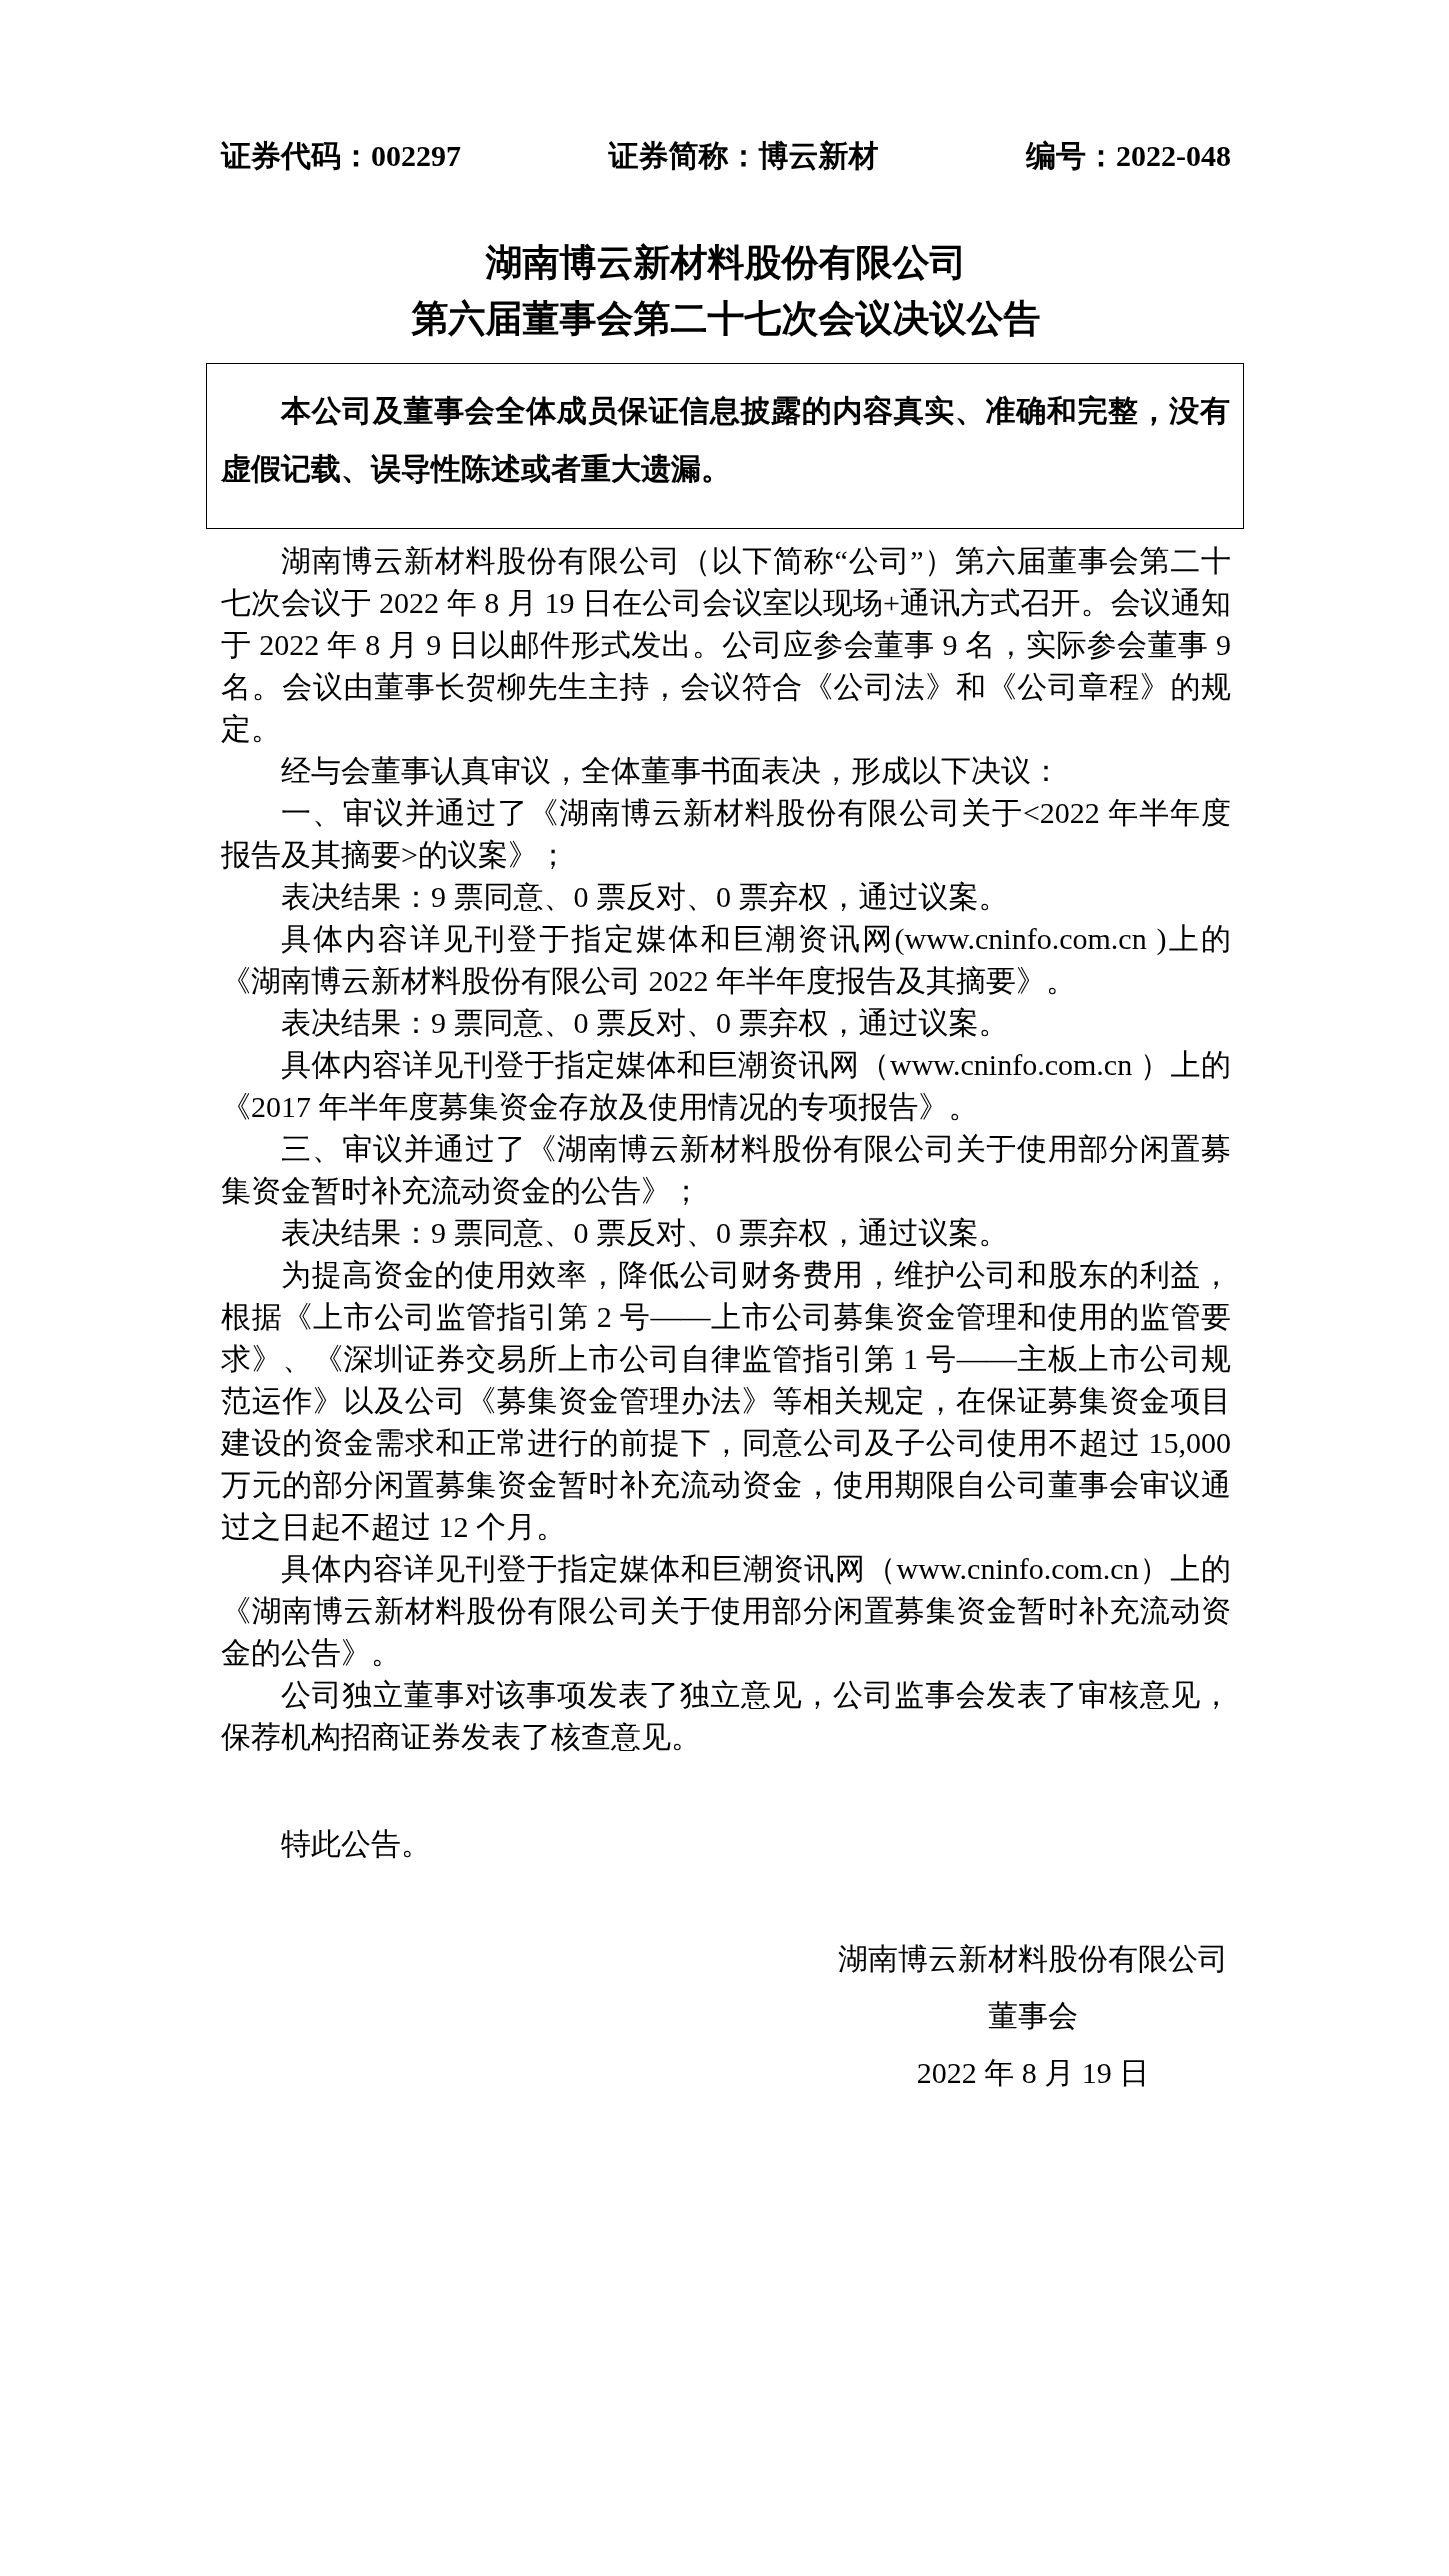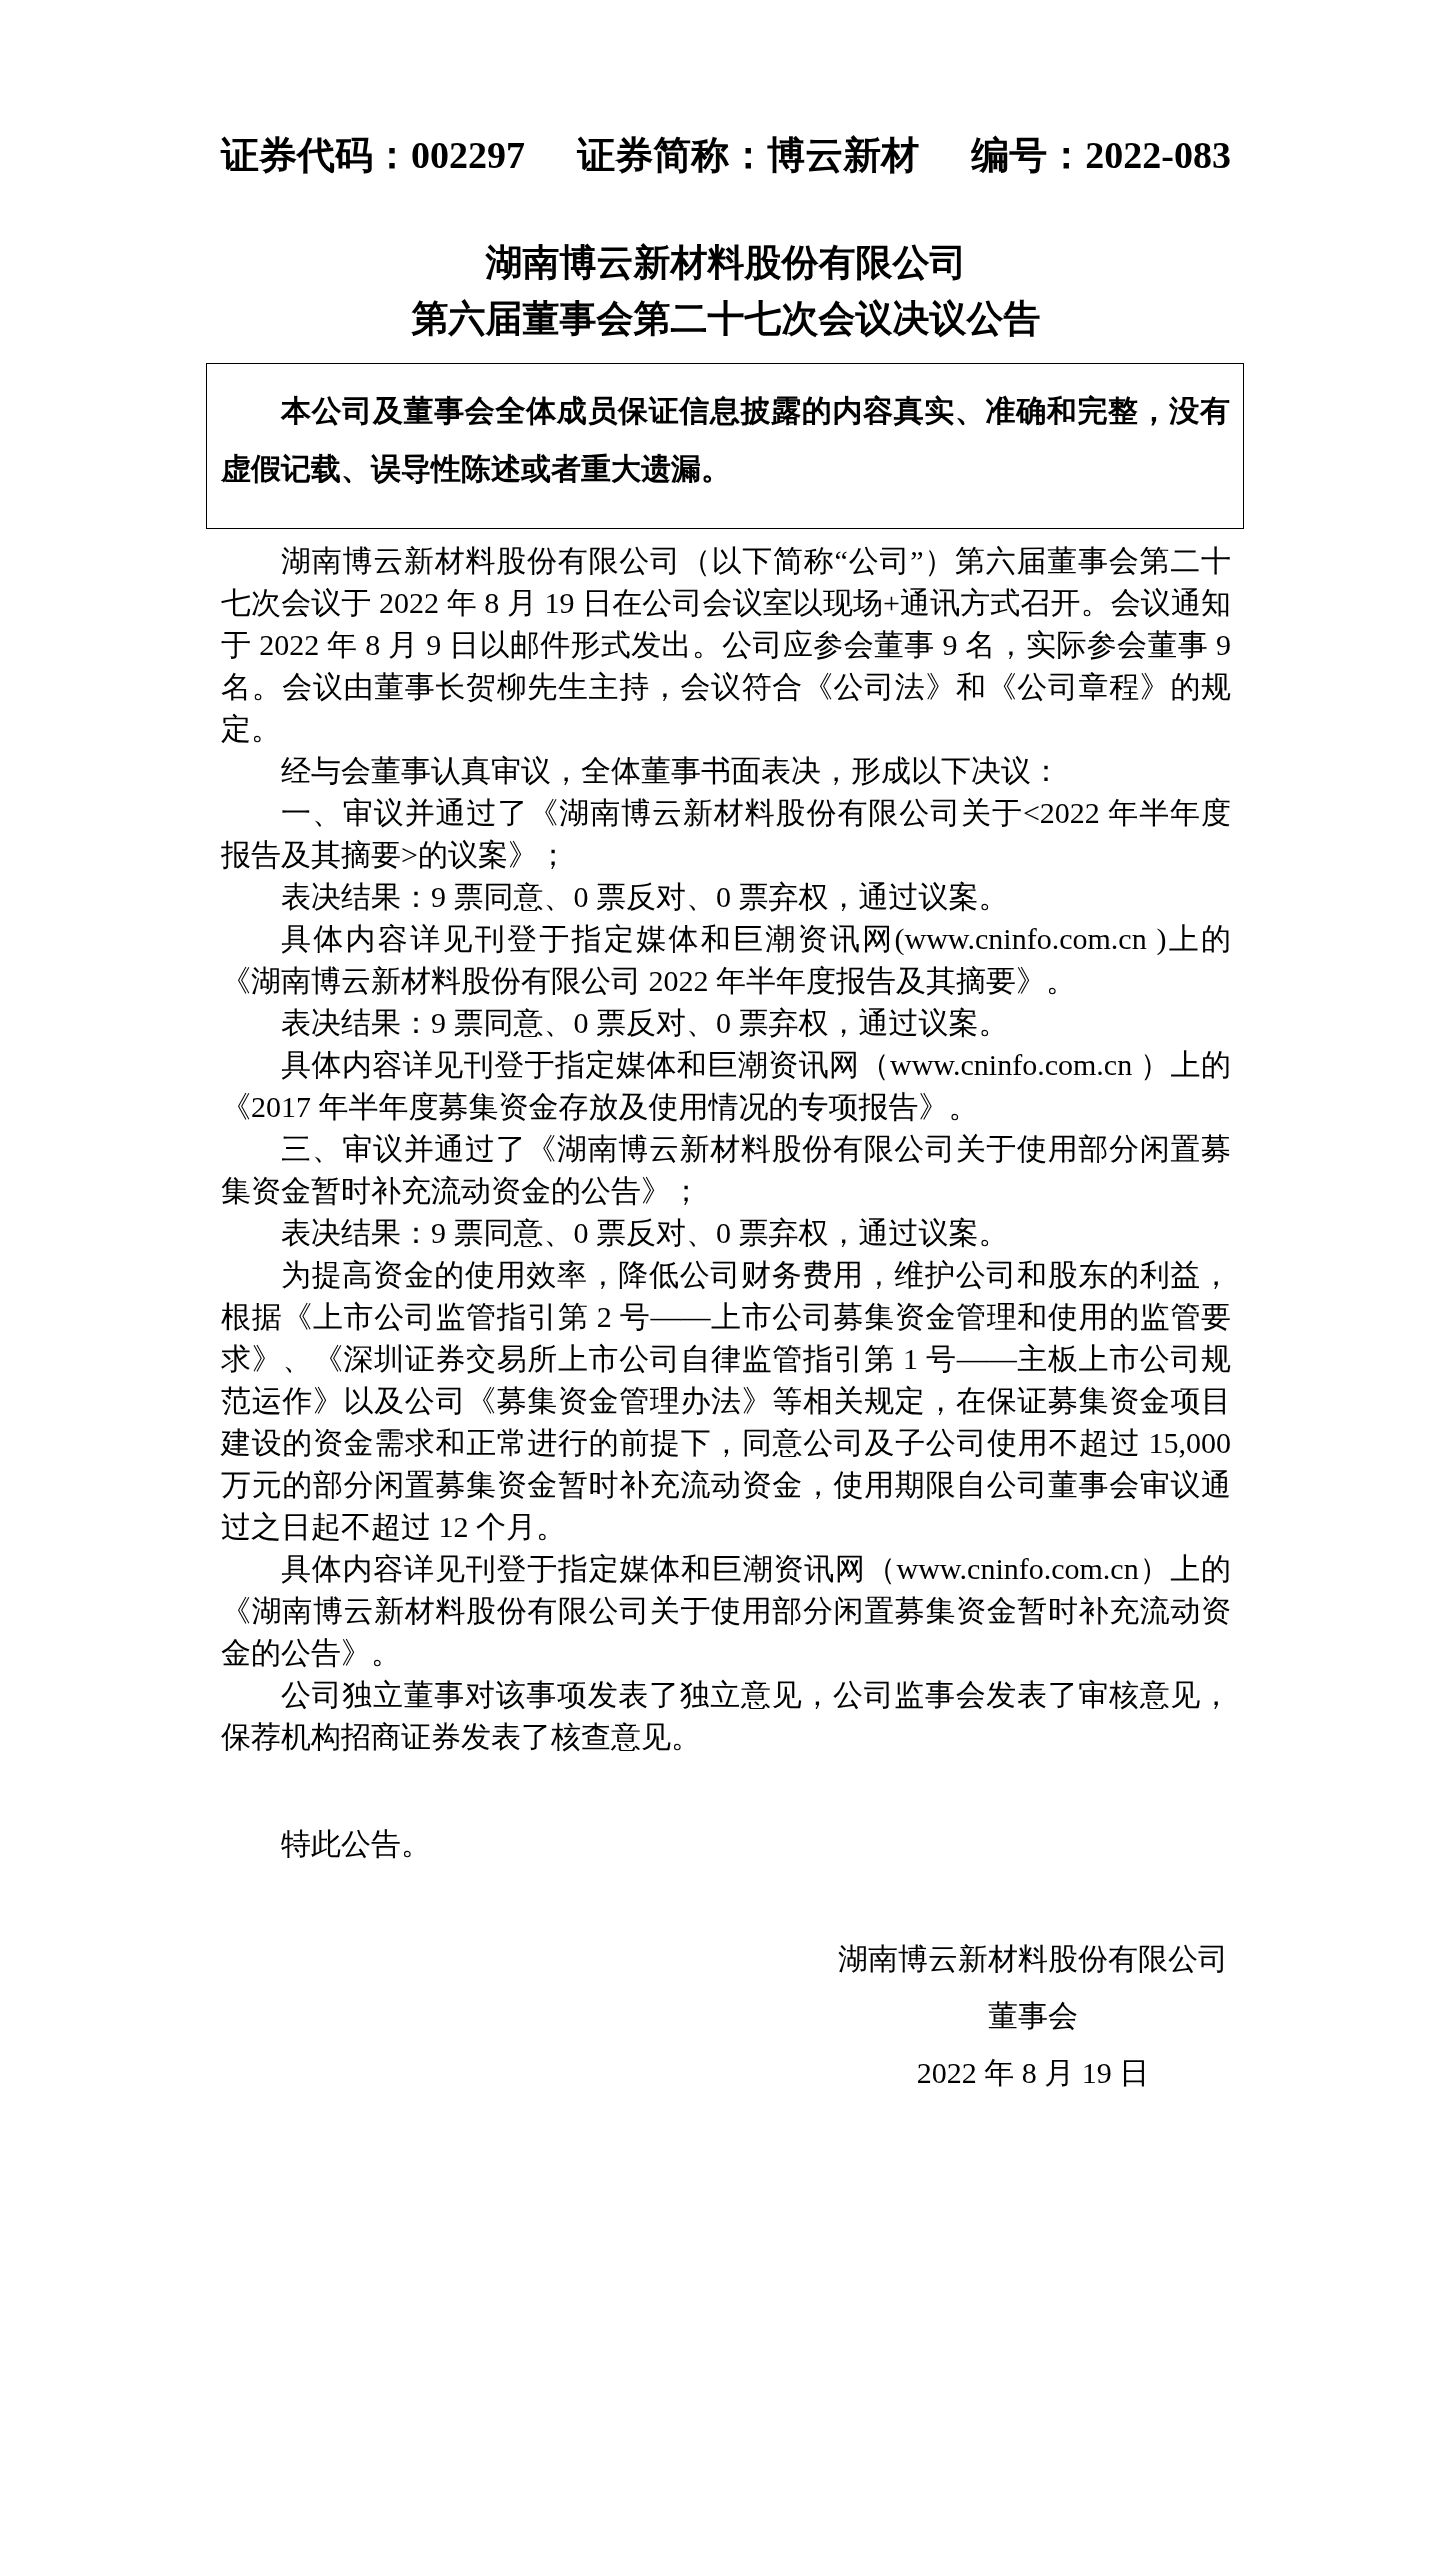--- a/index.html
+++ b/index.html
@@ -17,21 +17,21 @@
     color: #000000;
     font-family: "Liberation Serif", "DejaVu Serif", serif;
     font-size: 30px;
     overflow: hidden;
   }
   .doc-header {
     display: flex;
     justify-content: space-between;
     align-items: flex-start;
     font-weight: bold;
-    font-size: 38px;
+    font-size: 30px;
     line-height: 31px;
     white-space: nowrap;
   }
   .title-line1 {
     margin: 72px 0 0 0;
     text-align: center;
     font-size: 37px;
     line-height: 40px;
     font-weight: bold;
   }
@@ -85,21 +85,21 @@
   }
 </style>
 </head>
 <body>
 
 <div class="page">
 
   <div class="doc-header">
     <span>证券代码：002297</span>
     <span>证券简称：博云新材</span>
-    <span>编号：2022-083</span>
+    <span>编号：2022-048</span>
   </div>
 
   <h1 class="title-line1">湖南博云新材料股份有限公司</h1>
   <h2 class="title-line2">第六届董事会第二十七次会议决议公告</h2>
 
   <div class="disclaimer-box">
     <p>本公司及董事会全体成员保证信息披露的内容真实、准确和完整，没有虚假记载、误导性陈述或者重大遗漏。</p>
   </div>
 
   <div class="doc-body">

